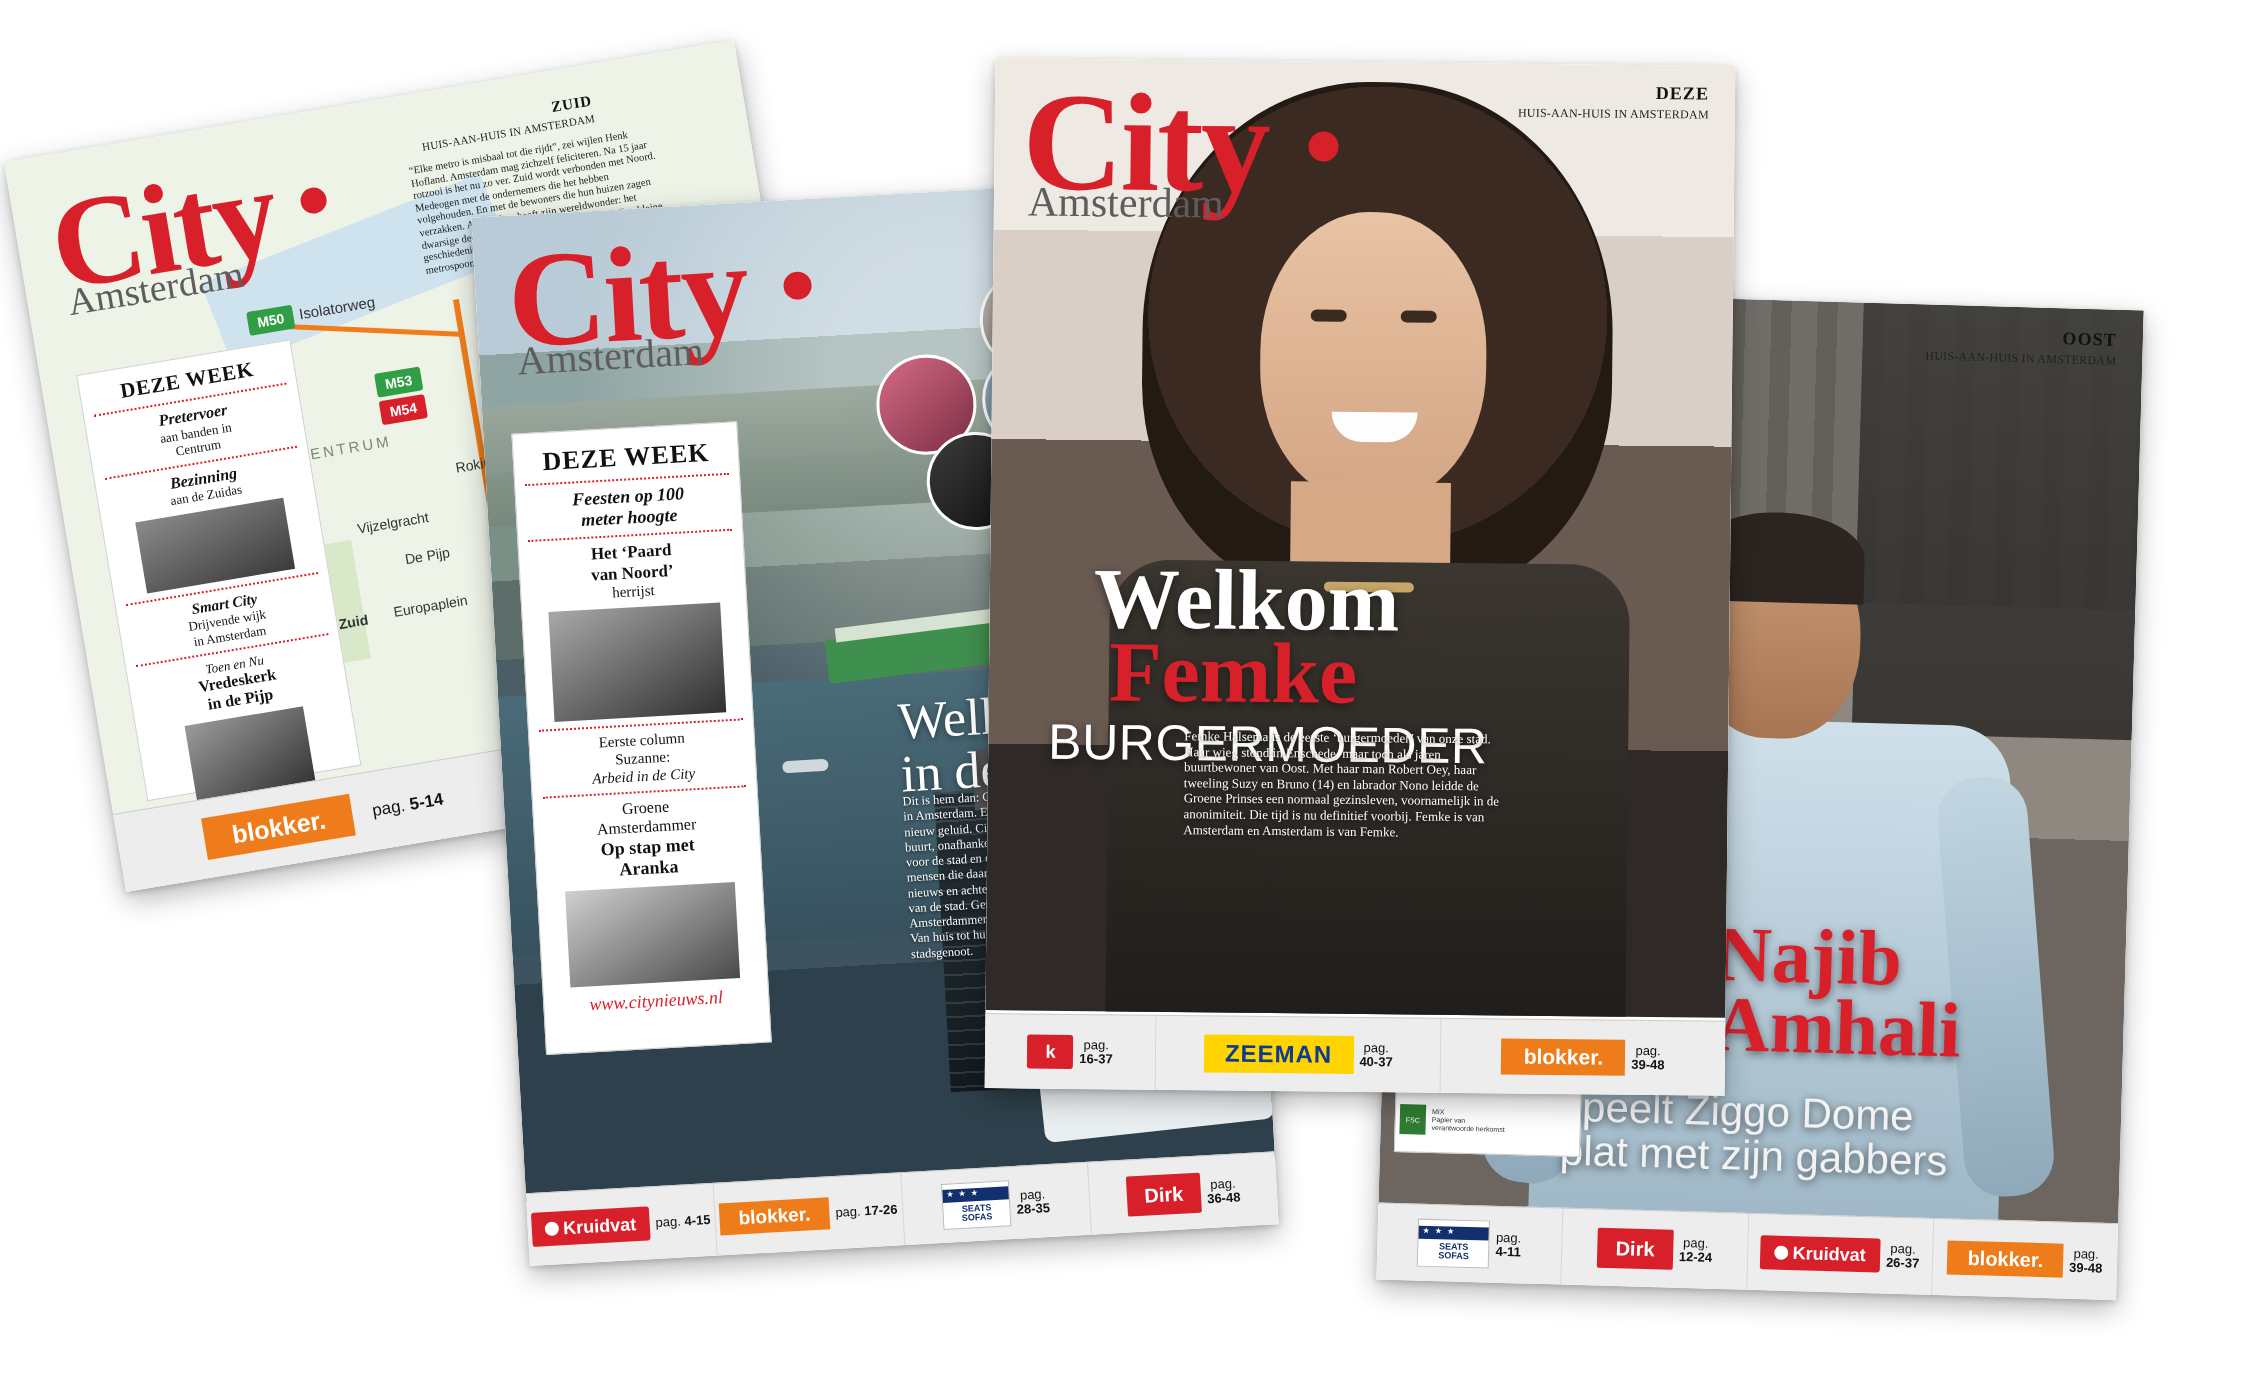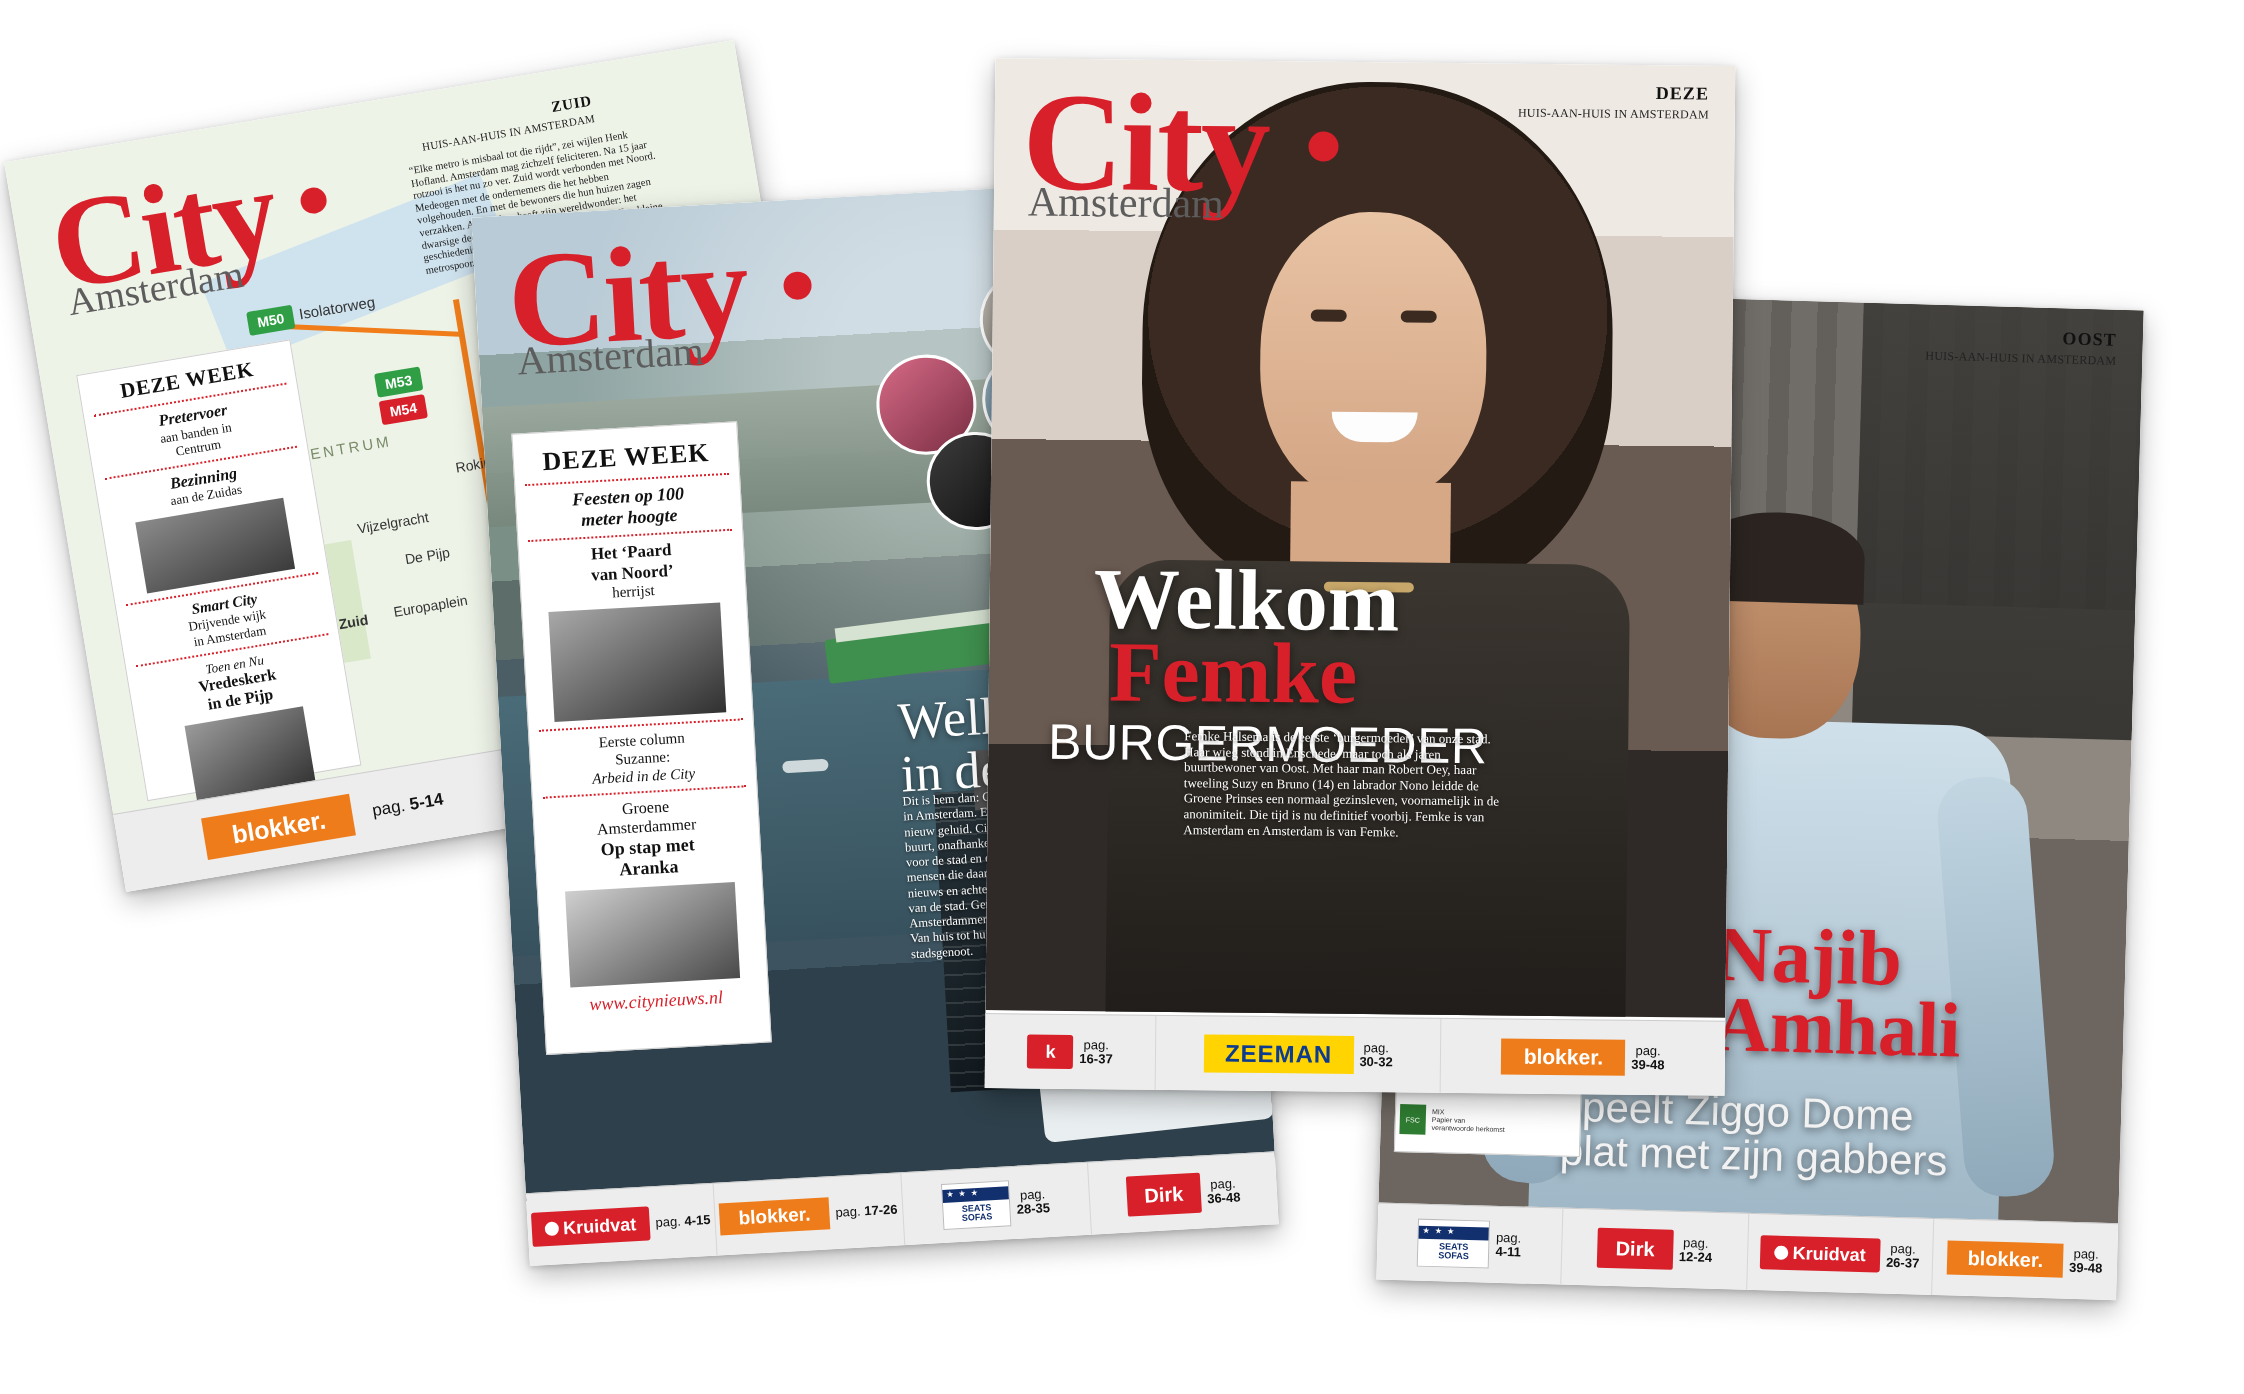--- a/index.html
+++ b/index.html
@@ -457,21 +457,21 @@
           <span class="lbl">pag.</span><br>
           <span>16-37</span>
         </div>
       </div>
       <div class="adcell">
         <div class="logo-zeeman adlogo" style="width:150px;height:38px;font-size:24px;">
           <span>ZEEMAN</span>
         </div>
         <div class="pag" style="font-size:13px;">
           <span class="lbl">pag.</span><br>
-          <span>30-32</span>
+          <span>40-37</span>
         </div>
       </div>
       <div class="adcell">
         <div class="logo-blokker adlogo" style="width:124px;height:36px;font-size:21px;">
           <span>blokker.</span>
         </div>
         <div class="pag" style="font-size:13px;">
           <span class="lbl">pag.</span><br>
           <span>39-48</span>
         </div>

